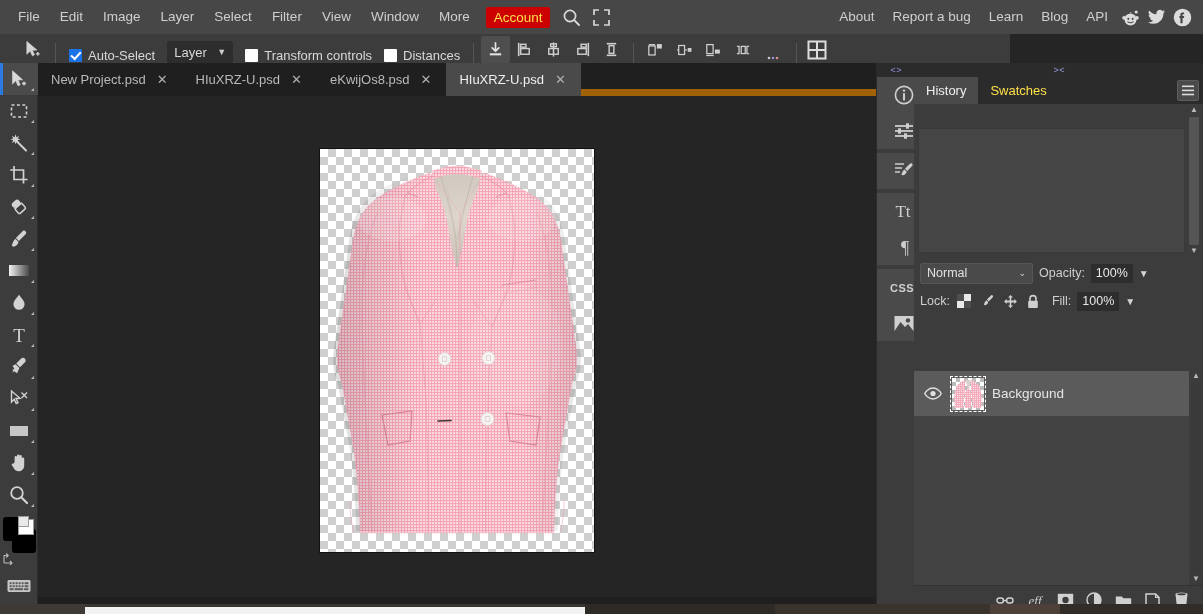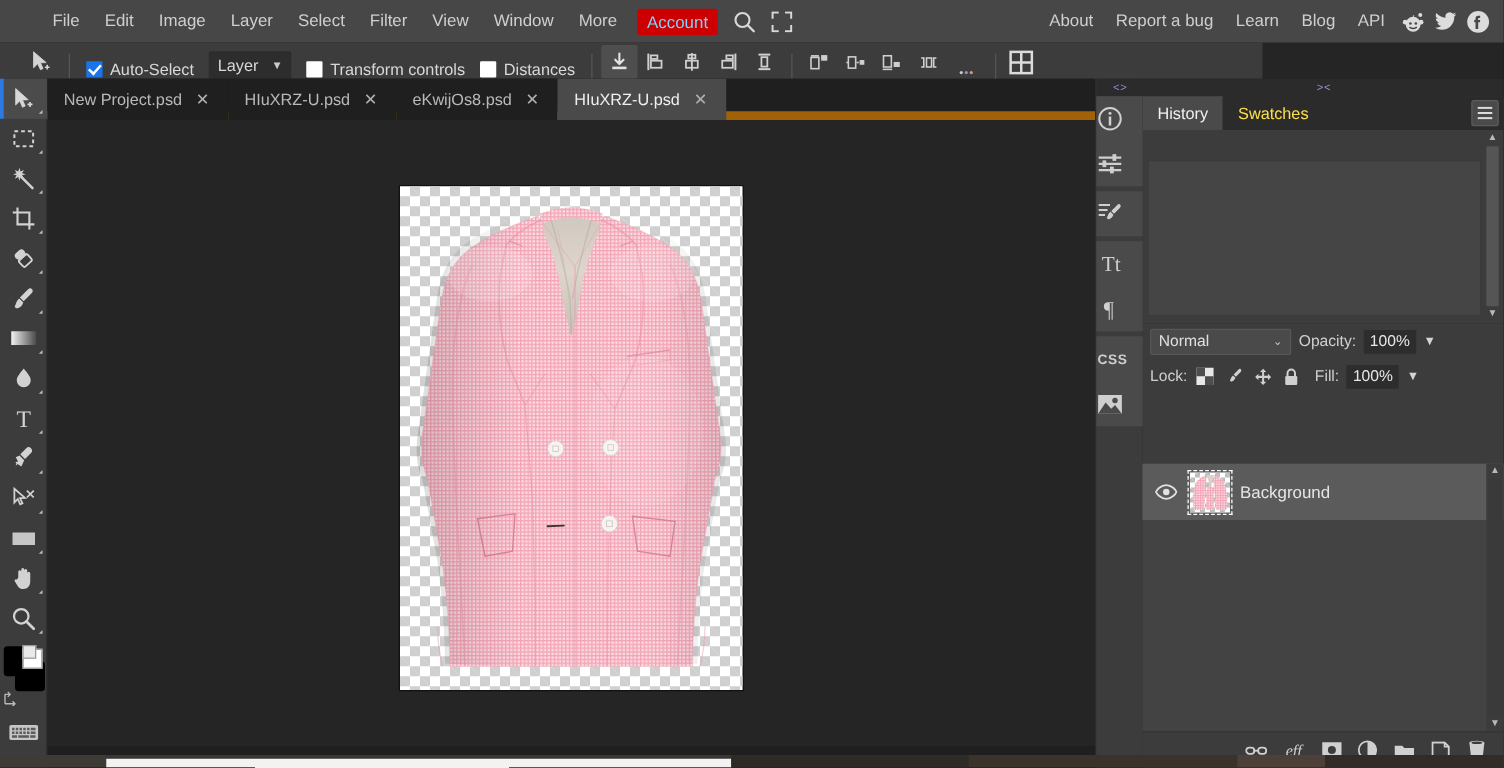--- a/index.html
+++ b/index.html
@@ -10,27 +10,27 @@
     font-family: "Liberation Sans", sans-serif;
     -webkit-font-smoothing: antialiased;
   }
   .app { position: relative; width: 1203px; height: 614px; background: #252525; }
 
   
   .menubar {
     position: absolute; top: 0; left: 0; width: 1203px; height: 34px;
     background: #474747; display: flex; align-items: center;
   }
-  .menu-left { display: flex; align-items: center; height: 34px; padding-left: 8px; margin-left: 24px; }
+  .menu-left { display: flex; align-items: center; height: 34px; padding-left: 8px; }
   .menu-item {
     color: #cfcfcf; font-size: 13.5px; padding: 0 10px; height: 34px;
     line-height: 34px; cursor: default; white-space: nowrap;
   }
   .menu-account {
-    background: #cc0000; color: #7dd3fc; border-radius: 2px;
+    background: #cc0000; color: #fde047; border-radius: 2px;
     padding: 0 8px; height: 21px; line-height: 21px; margin: 0 6px;
     font-size: 13.5px; cursor: default; font-weight: 400;
   }
   .menu-icon-btn {
     width: 30px; height: 34px; display: flex; align-items: center; justify-content: center;
     cursor: default;
   }
   .menu-right {
     margin-left: auto; display: flex; align-items: center; height: 34px; padding-right: 8px;
   }
@@ -141,21 +141,21 @@
     position: absolute; top: 63px; left: 876px; width: 38px; height: 551px;
     background: #3c3c3c; border-left: 1px solid #2b2b2b;
     display: flex; flex-direction: column; align-items: center;
   }
   .rail-handle {
     width: 38px; height: 14px; display: flex; align-items: center; justify-content: center;
     color: #8c8ce0; font-size: 9px; background: #2b2b2b; letter-spacing: -1px; cursor: default;
   }
   .rail-group { width: 38px; background: #4a4a4a; margin-bottom: 4px; }
   .rail-btn {
-    width: 38px; height: 36px; display: flex; align-items: center; justify-content: flex-start;
+    width: 38px; height: 36px; display: flex; align-items: center; justify-content: flex-end;
     cursor: default;
   }
 
   
   .panel-handle {
     position: absolute; top: 63px; left: 914px; width: 289px; height: 14px;
     background: #2b2b2b; display: flex; align-items: center; justify-content: center;
     color: #9a9ad8; font-size: 9px; letter-spacing: -1px; cursor: default;
   }
   .panel-history {

